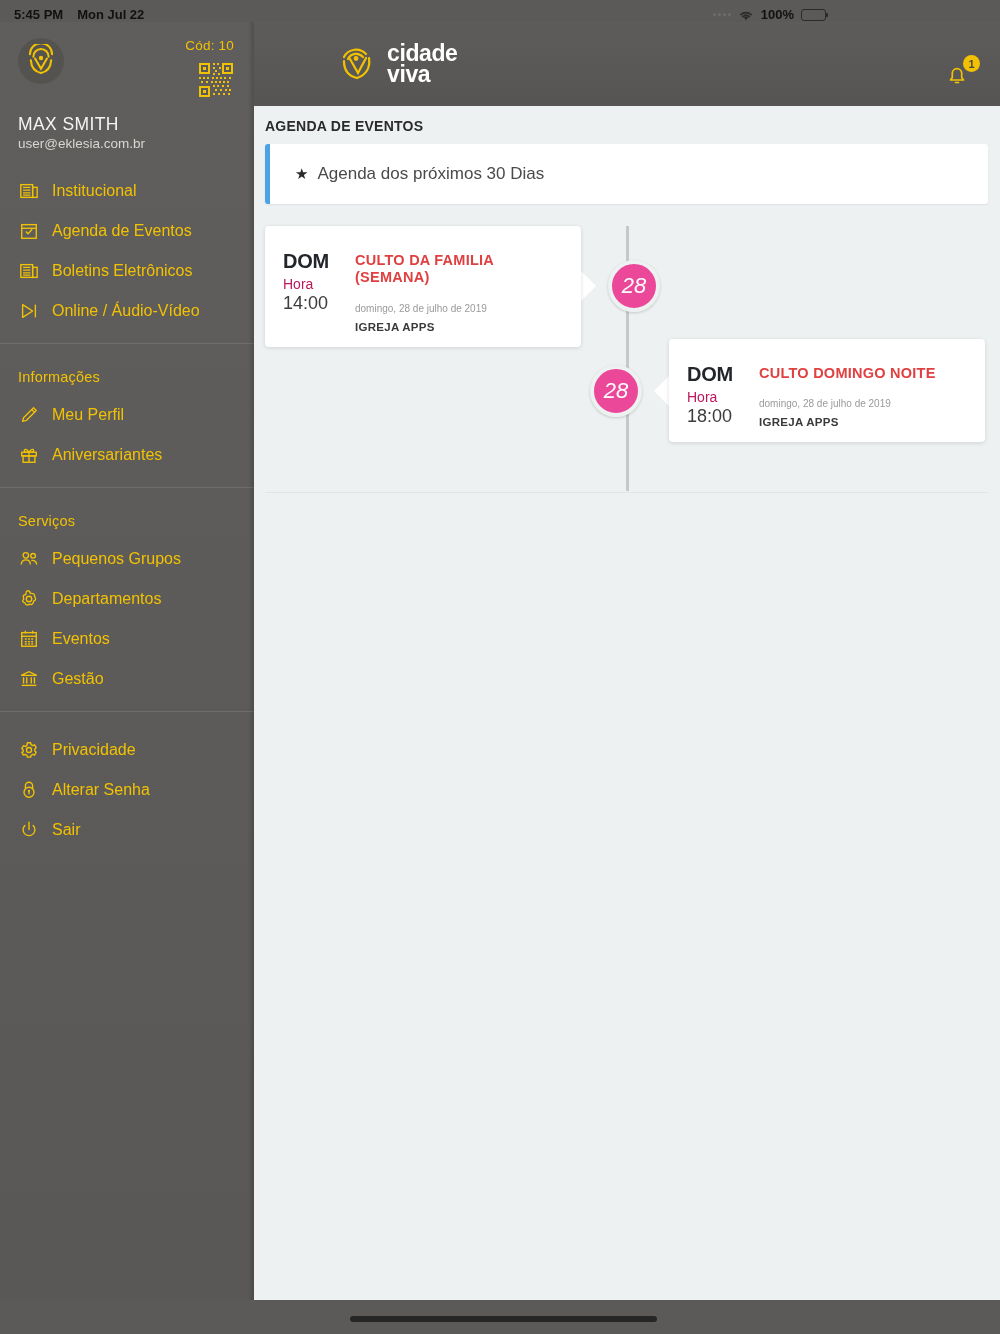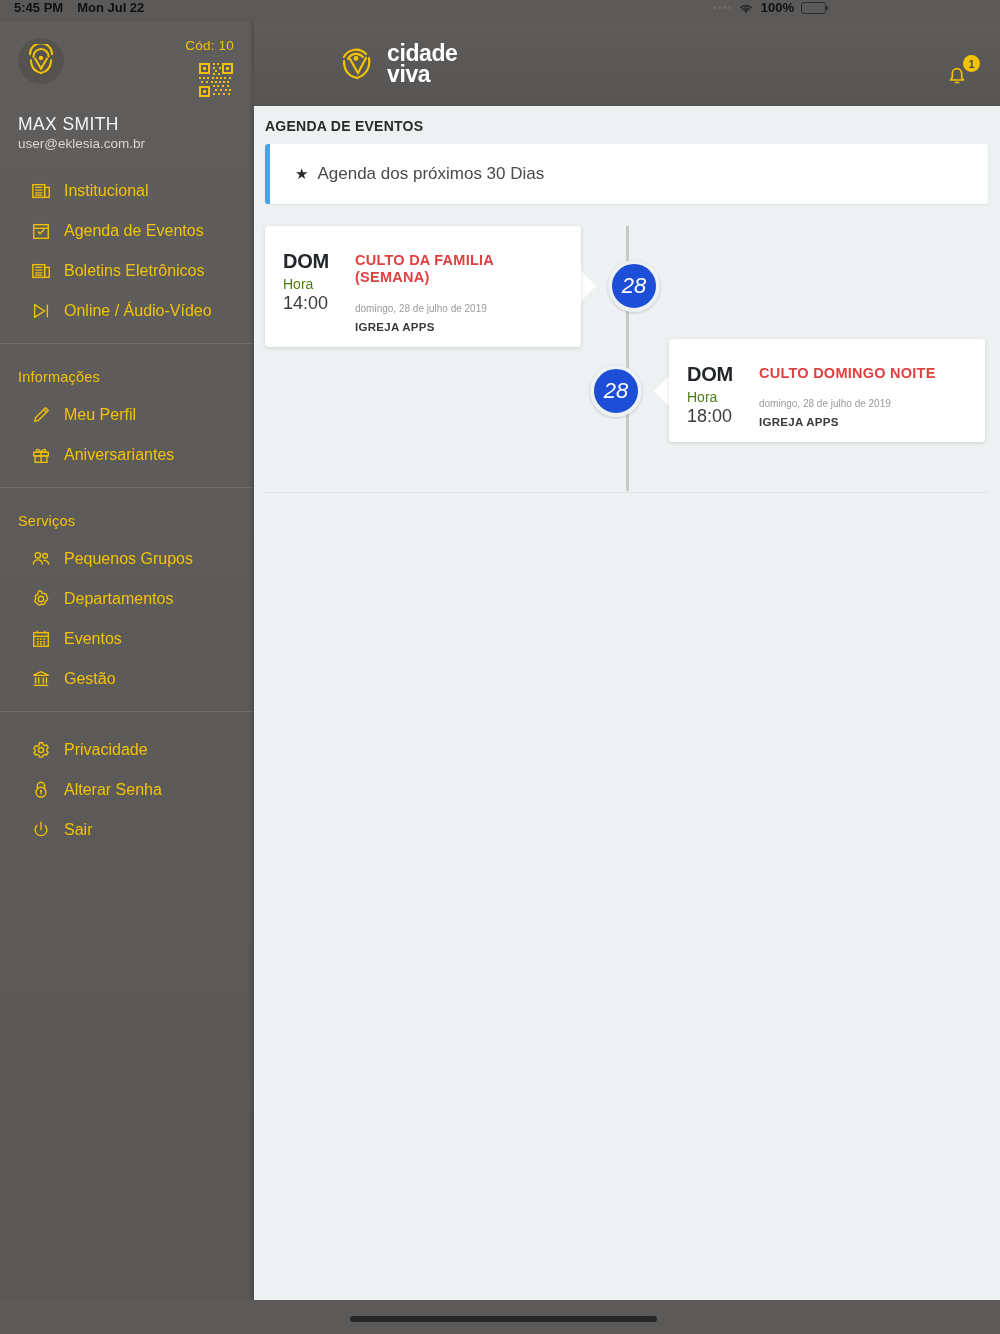--- a/index.html
+++ b/index.html
@@ -9,21 +9,21 @@
     background: #5c5a58;
     overflow: hidden;
   }
 
   #app { position: relative; width: 1000px; height: 1334px; }
 
   
   .statusbar {
     position: absolute; top: 0; left: 0; width: 840px; height: 22px;
     background: #5c5a58; color: #111;
-    display: flex; align-items: flex-start; justify-content: space-between;
+    display: flex; align-items: flex-end; justify-content: space-between;
     padding: 0 14px; font-size: 13px; font-weight: 600;
   }
   .sb-left { display: flex; gap: 14px; align-items: center; }
   .sb-right { display: flex; gap: 7px; align-items: center; }
   .sig-dots { display: flex; gap: 2px; align-items: flex-end; }
   .sig-dots i { display: block; width: 3px; height: 3px; border-radius: 50%; background: #6e6c6a; }
   .wifi { position: relative; width: 16px; height: 12px; }
   .wifi svg { display: block; }
   .battery {
     width: 25px; height: 12px; border: 1px solid #2b2b2b; border-radius: 3px;
@@ -63,21 +63,21 @@
   .umail { margin-top: 1px; color: #d8d6d2; font-size: 13.5px; }
 
   .nav { margin-top: 20px; }
   .sep { height: 1px; background: rgba(255,255,255,0.11); margin: 12px 0 10px 0; }
   .group-title {
     font-size: 14.5px; font-weight: 400; color: #f2c202;
     padding: 8px 18px 10px 18px; letter-spacing: .2px; margin-top: 17px;
   }
   .nav-item {
     display: flex; align-items: center; gap: 12px;
-    padding: 9px 30px; color: #f2c202; font-size: 16px;
+    padding: 9px 18px; color: #f2c202; font-size: 16px;
     cursor: pointer; line-height: 1.2;
   }
   .nav-item .ico {
     width: 22px; height: 22px; flex: 0 0 22px;
     display: flex; align-items: center; justify-content: center;
   }
   .nav-item .ico svg { display: block; }
 
   
   .topbar {
@@ -132,21 +132,21 @@
   }
   .ev { position: absolute; display: flex; align-items: center; }
   .ev-card {
     position: relative; background: #fff; border-radius: 4px;
     box-shadow: 0 1px 4px rgba(0,0,0,0.13);
     padding: 24px 16px 14px 18px; width: 316px;
   }
   .ev-row { display: flex; align-items: flex-start; gap: 14px; }
   .ev-when { width: 58px; flex: 0 0 58px; }
   .ev-dom { font-size: 20px; font-weight: 700; color: #22252a; letter-spacing: -.3px; }
-  .ev-hora { font-size: 14px; color: #4d7c0f; margin-top: 3px; }
+  .ev-hora { font-size: 14px; color: #be185d; margin-top: 3px; }
   .ev-time { font-size: 18px; color: #3c3c3c; margin-top: 1px; }
   .ev-main { padding-top: 2px; }
   .ev-name {
     font-size: 14.5px; font-weight: 700; color: #e04040;
     letter-spacing: .25px; line-height: 1.2;
   }
   .ev-date { font-size: 10px; color: #9a9a9a; margin-top: 16px; }
   .ev-org {
     font-size: 11.5px; font-weight: 700; color: #3a3a3a;
     letter-spacing: .3px; margin-top: 7px;
@@ -155,21 +155,21 @@
   .arrow-right {
     border-top: 15px solid transparent; border-bottom: 15px solid transparent;
     border-left: 15px solid #ffffff;
   }
   .arrow-left {
     border-top: 15px solid transparent; border-bottom: 15px solid transparent;
     border-right: 15px solid #ffffff;
   }
   .tl-dot {
     width: 52px; height: 52px; border-radius: 50%;
-    background: #1d4ed8; border: 4px solid #eef1f2;
+    background: #ec4899; border: 4px solid #eef1f2;
     box-shadow: 0 1px 3px rgba(0,0,0,0.18);
     color: #fff; font-size: 22px; font-style: italic;
     display: flex; align-items: center; justify-content: center;
     flex: 0 0 52px;
   }
   .content-div {
     position: absolute; left: 11px; right: 12px; top: 386px;
     height: 1px; background: #e2e5e6;
   }
 

